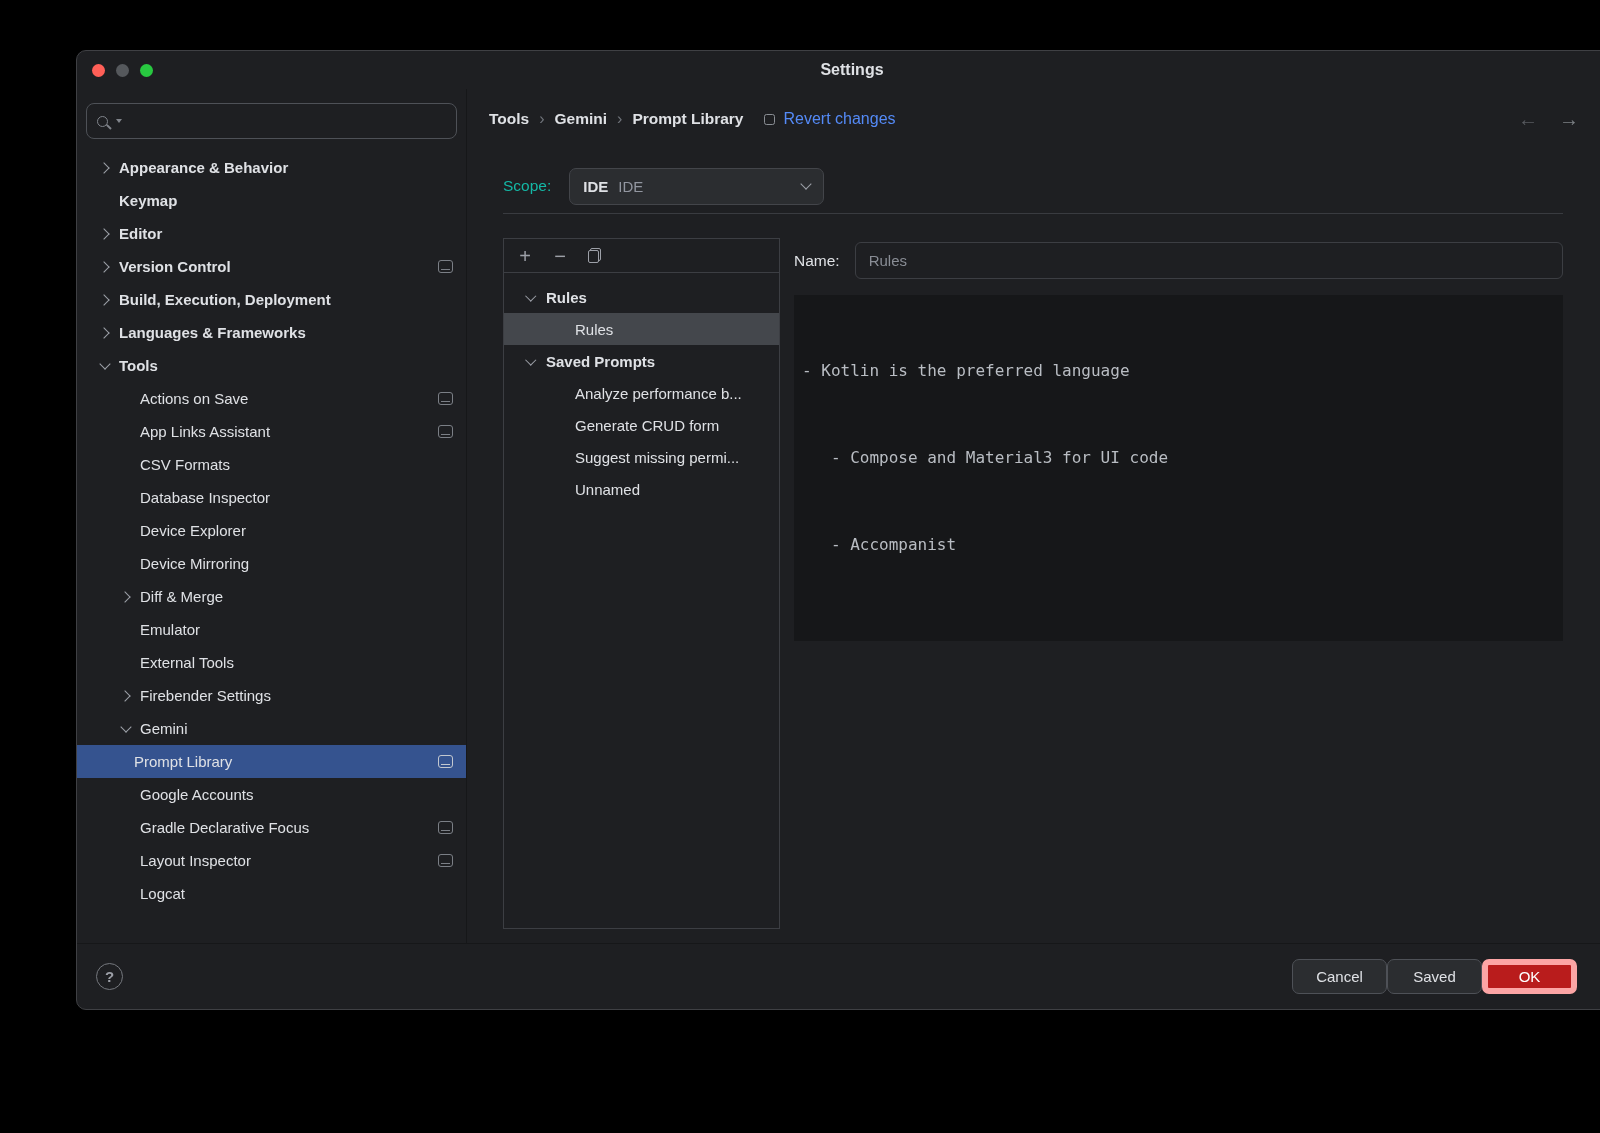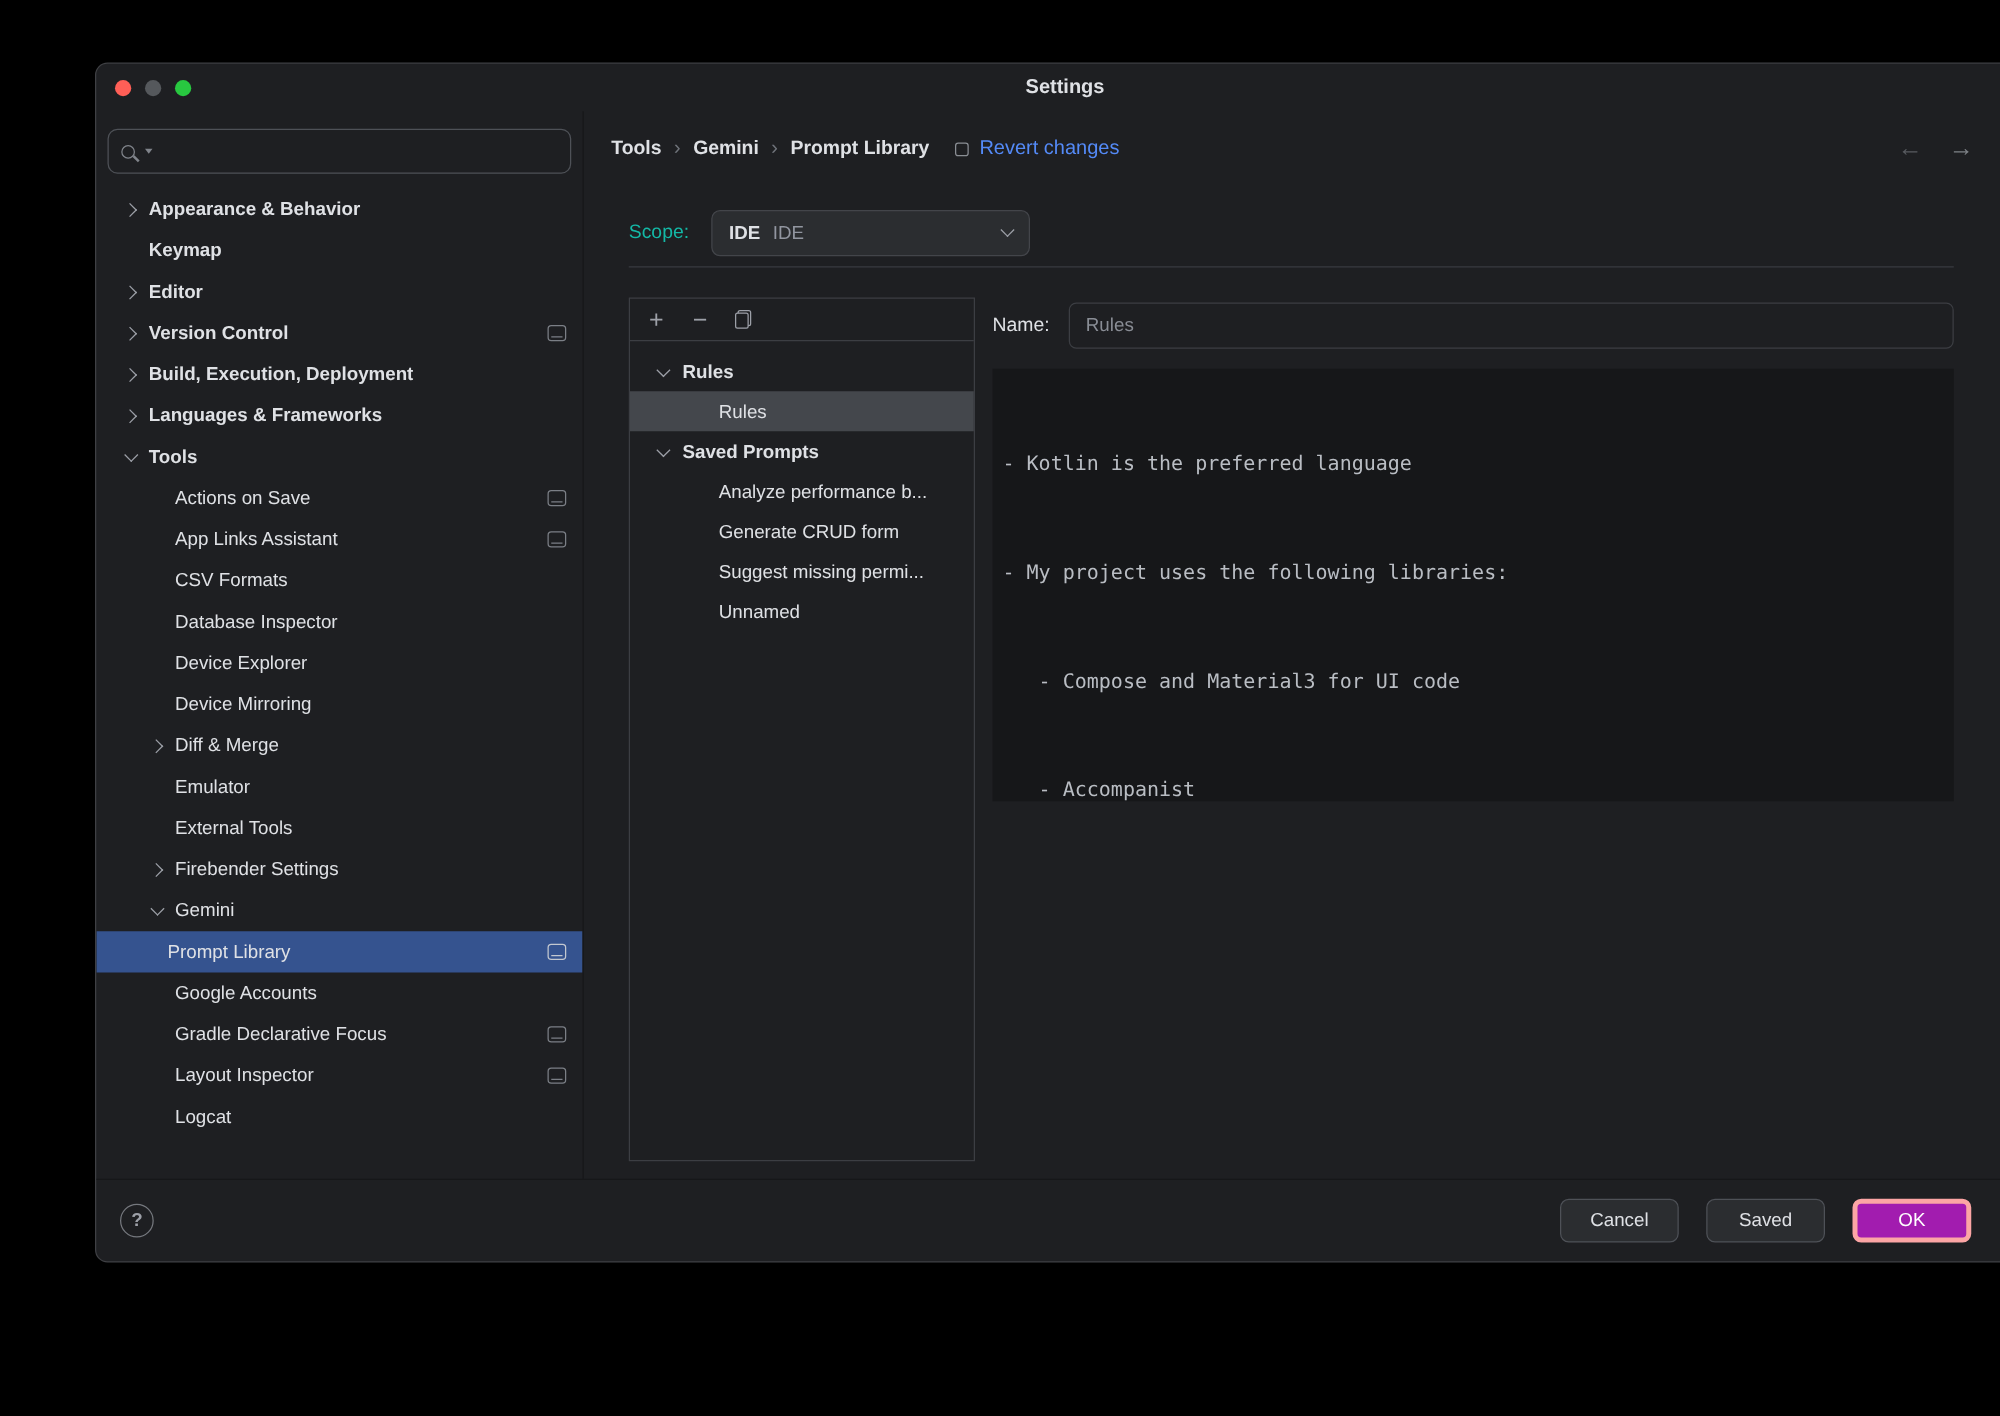--- a/index.html
+++ b/index.html
@@ -78,25 +78,25 @@
   .name-input{ flex:1; height:37px; background:transparent; border:1px solid #3c3e43; border-radius:6px;
     color:#898d95; font-size:15px; padding:0 13px; font-family:inherit; outline:none; }
   .prompt-area{ flex:none; height:346px; background:#161719; padding:3px 8px;
     font-family:"DejaVu Sans Mono", monospace; font-size:16px; line-height:29px; color:#b9bdc3;
     white-space:pre; overflow:hidden; cursor:text; }
   .pl{ height:29px; }
   
   .footer{ height:66px; flex:none; border-top:1px solid #161719; display:flex; align-items:center; padding:0 50px 0 19px; }
   .help-btn{ width:27px; height:27px; border:1.7px solid #75787e; border-radius:50%; color:#9da0a8;
     font-size:15px; font-weight:700; display:flex; align-items:center; justify-content:center; cursor:pointer; }
-  .fbtns{ margin-left:auto; display:flex; gap:22px;padding-left:46px; }
+  .fbtns{ margin-left:auto; display:flex; gap:0;padding-left:46px; }
   .btn{ min-width:95px; height:35px; border-radius:7px; font-size:15px; font-family:inherit;
     display:flex; align-items:center; justify-content:center; padding:0 18px; cursor:pointer; }
   .btn.sec{ background:#2b2d30; border:1px solid #4e5157; color:#dfe1e5; }
-  .btn.pri{ background:#a21caf; border:4px solid #fca5a5; color:#ffffff; }
+  .btn.pri{ background:#b91c1c; border:6px solid #fca5a5; color:#ffffff; }
 </style>
 </head>
 <body>
 
 <div class="window">
 
   <div class="titlebar">
     <div class="lights">
       <span class="light red"></span>
       <span class="light mid"></span>
@@ -277,21 +277,20 @@
           </div>
         </div>
 
         <div class="editor-panel">
           <div class="name-row">
             <span class="name-label">Name:</span>
             <input class="name-input" value="Rules" style="">
           </div>
           <div class="prompt-area">
             <div class="pl"><span>- Kotlin is the preferred language</span></div>
-            <div class="pl"><span>- My project uses the following libraries:</span></div>
             <div class="pl"><span>   - Compose and Material3 for UI code</span></div>
             <div class="pl"><span>   - Accompanist</span></div>
             
             
             
             
             
             
             
             

